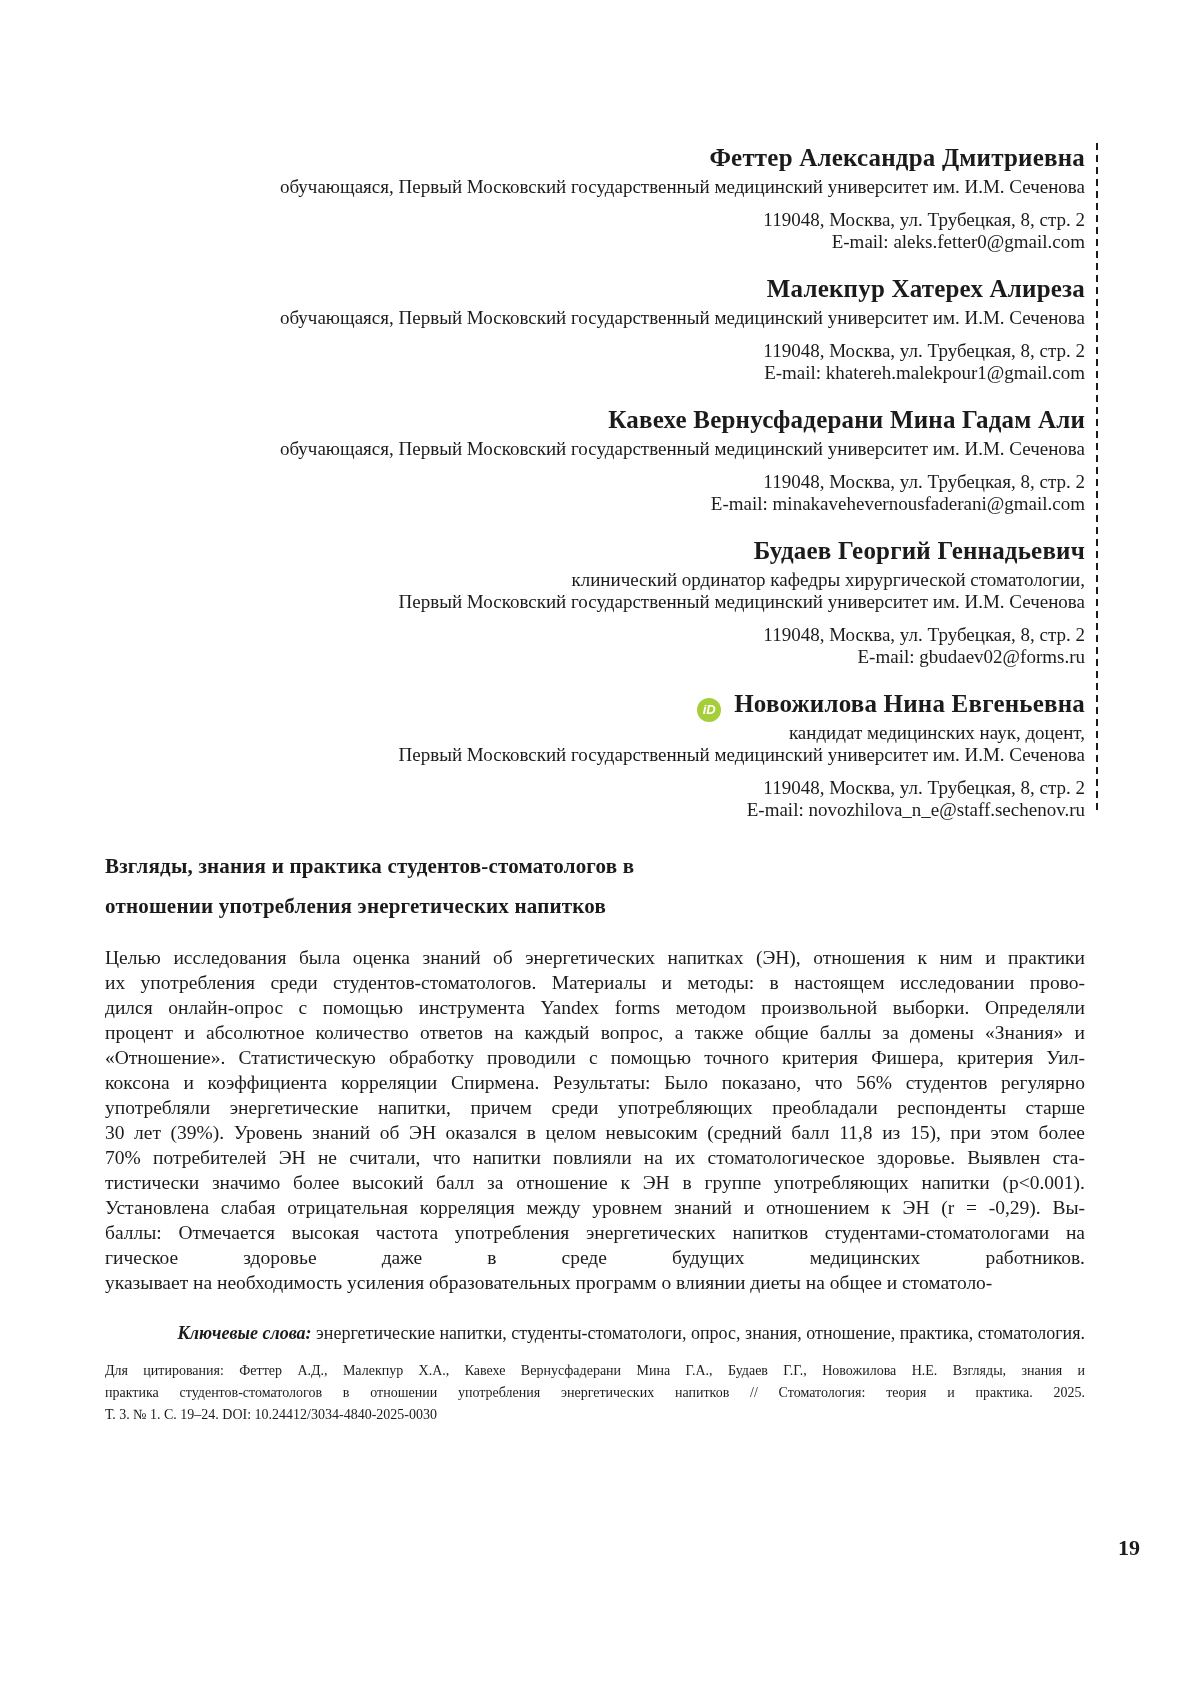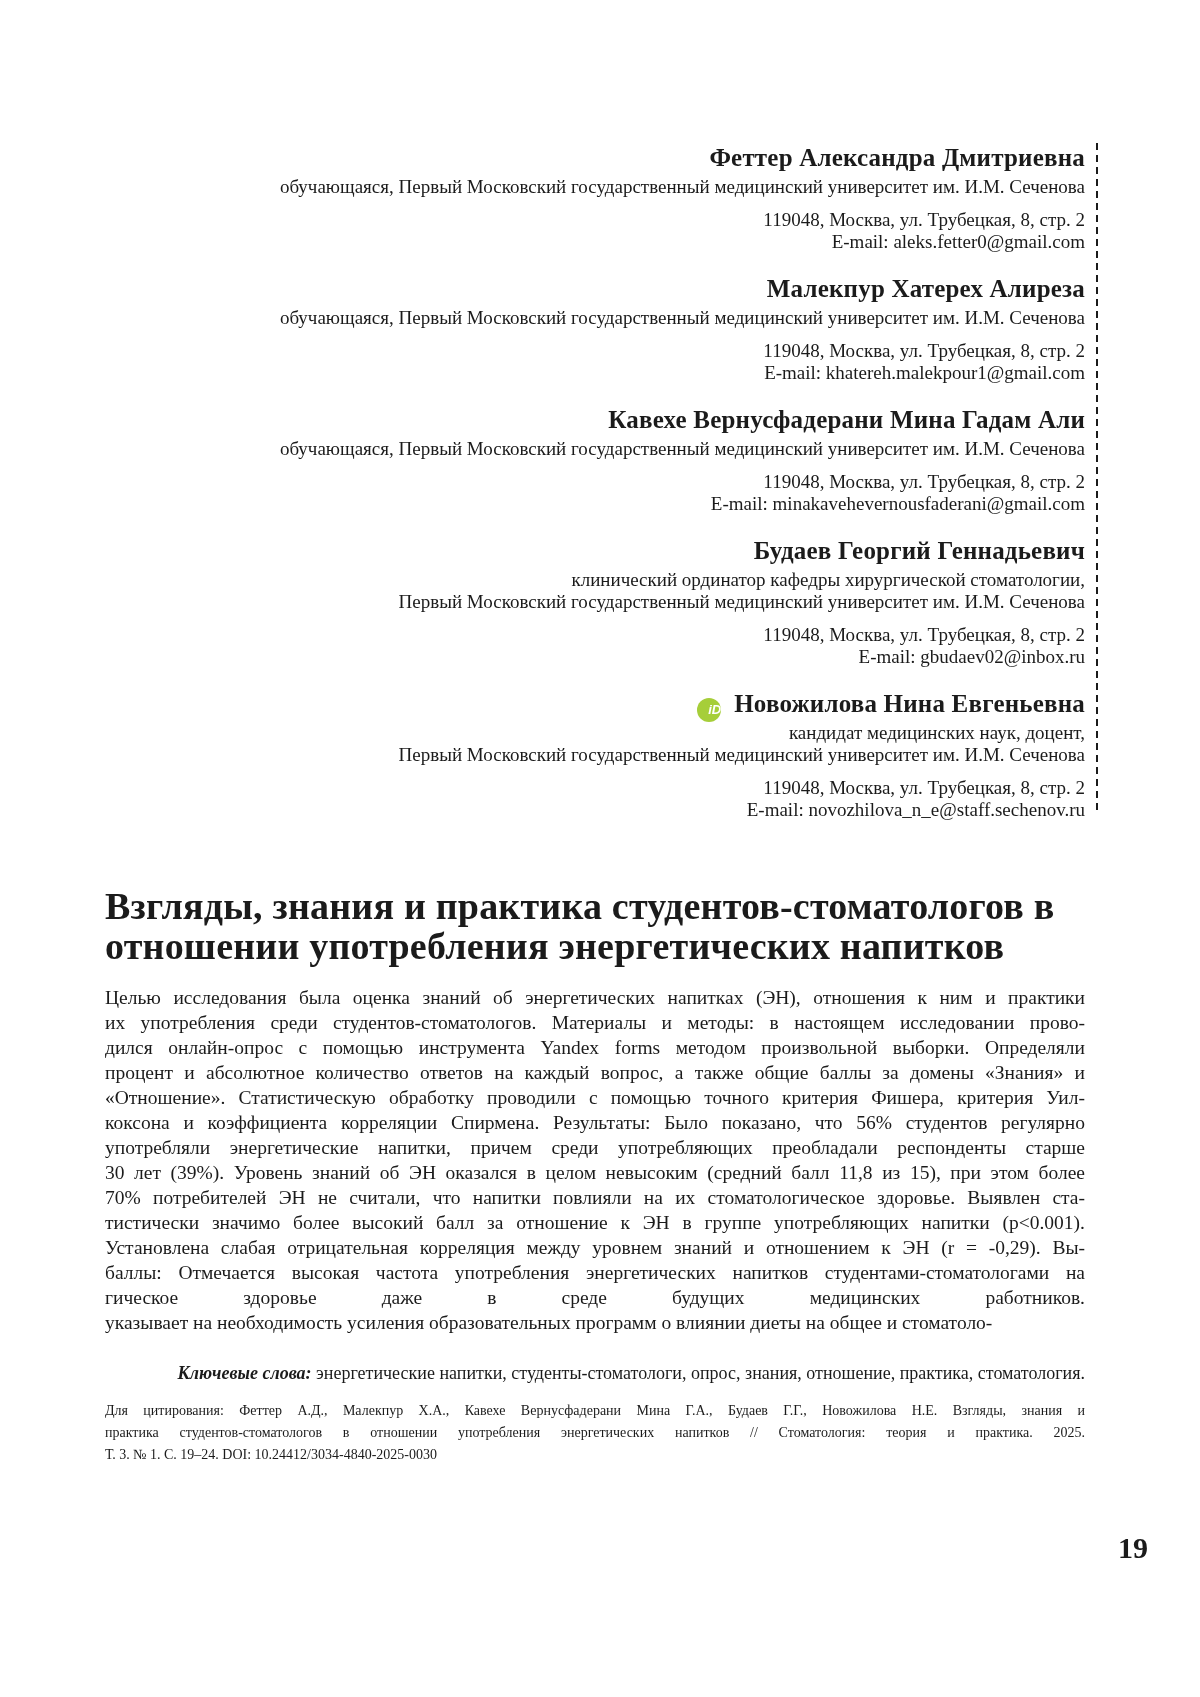--- a/index.html
+++ b/index.html
@@ -11,43 +11,43 @@
   }
   
   .authors { position:absolute; left:105px; right:115px; top:142px; text-align:right; }
   .author-block { margin-bottom:20px; }
   .author-name-row { line-height:31px; white-space:nowrap; }
   .author-name { font-size:25px; font-weight:bold; letter-spacing:0.2px; }
   .orcid-icon {
     display:inline-block; width:24px; height:24px; border-radius:50%;
     background:var(--orcid, #A6CE39); color:#ffffff;
     font-family:"Liberation Sans", sans-serif; font-size:13px; font-weight:bold; font-style:italic;
-    line-height:24px; text-align:right; vertical-align:-2px; margin-right:9px; letter-spacing:0;
+    line-height:24px; text-align:center; vertical-align:-2px; margin-right:9px; letter-spacing:0;
   }
   .author-role { font-size:19px; line-height:22px; }
   .author-contact { margin-top:11px; }
   .author-address, .author-email { font-size:19px; line-height:22px; }
   
   .dashed-rule {
     position:absolute; left:1096px; top:143px; width:2px; height:672px;
     background:repeating-linear-gradient(to bottom, #1b1b1b 0 7px, transparent 7px 12px);
   }
   
   .main { position:absolute; left:105px; width:980px; top:846px; }
-  .title { font-size:38px; line-height:40px; font-weight:bold; letter-spacing:0.2px;margin-top:40px; }
+  .title { font-size:21px; line-height:40px; font-weight:bold; letter-spacing:0.2px; }
   .abstract { margin-top:19px; }
   .abstract-line { font-size:19.5px; line-height:25px; text-align:justify; text-align-last:justify; white-space:normal; }
   .abstract-line:last-child { text-align-last:left; }
   .keywords { margin-top:26px; font-size:18px; line-height:25px;text-align:right; }
   .keywords-label { font-weight:bold; font-style:italic; }
   .citation { margin-top:14px; }
   .citation-line { font-size:14px; line-height:22px; text-align:justify; text-align-last:justify;font-family:Liberation Serif, serif; }
   .citation-line:last-child { text-align-last:left; }
   
-  .page-number { position:absolute; left:1118px; top:1532px; font-size:30px; line-height:32px; font-weight:bold; }
+  .page-number { position:absolute; left:1118px; top:1532px; font-size:22px; line-height:32px; font-weight:bold; }
 </style>
 </head>
 <body>
 
 <div class="page">
 
   <section class="authors">
 
       <div class="author-block">
         <div class="author-name-row">
@@ -90,21 +90,21 @@
 
       <div class="author-block">
         <div class="author-name-row">
           
           <span class="author-name">Будаев Георгий Геннадьевич</span>
         </div>
         <div class="author-role">клинический ординатор кафедры хирургической стоматологии,</div>
         <div class="author-role">Первый Московский государственный медицинский университет им. И.М. Сеченова</div>
         <div class="author-contact">
           <div class="author-address">119048, Москва, ул. Трубецкая, 8, стр. 2</div>
-          <div class="author-email">E-mail: gbudaev02@inbox.ru</div>
+          <div class="author-email">E-mail: gbudaev02@forms.ru</div>
         </div>
       </div>
 
       <div class="author-block">
         <div class="author-name-row">
           <span class="orcid-icon">iD</span>
           <span class="author-name">Новожилова Нина Евгеньевна</span>
         </div>
         <div class="author-role">кандидат медицинских наук, доцент,</div>
         <div class="author-role">Первый Московский государственный медицинский университет им. И.М. Сеченова</div>

